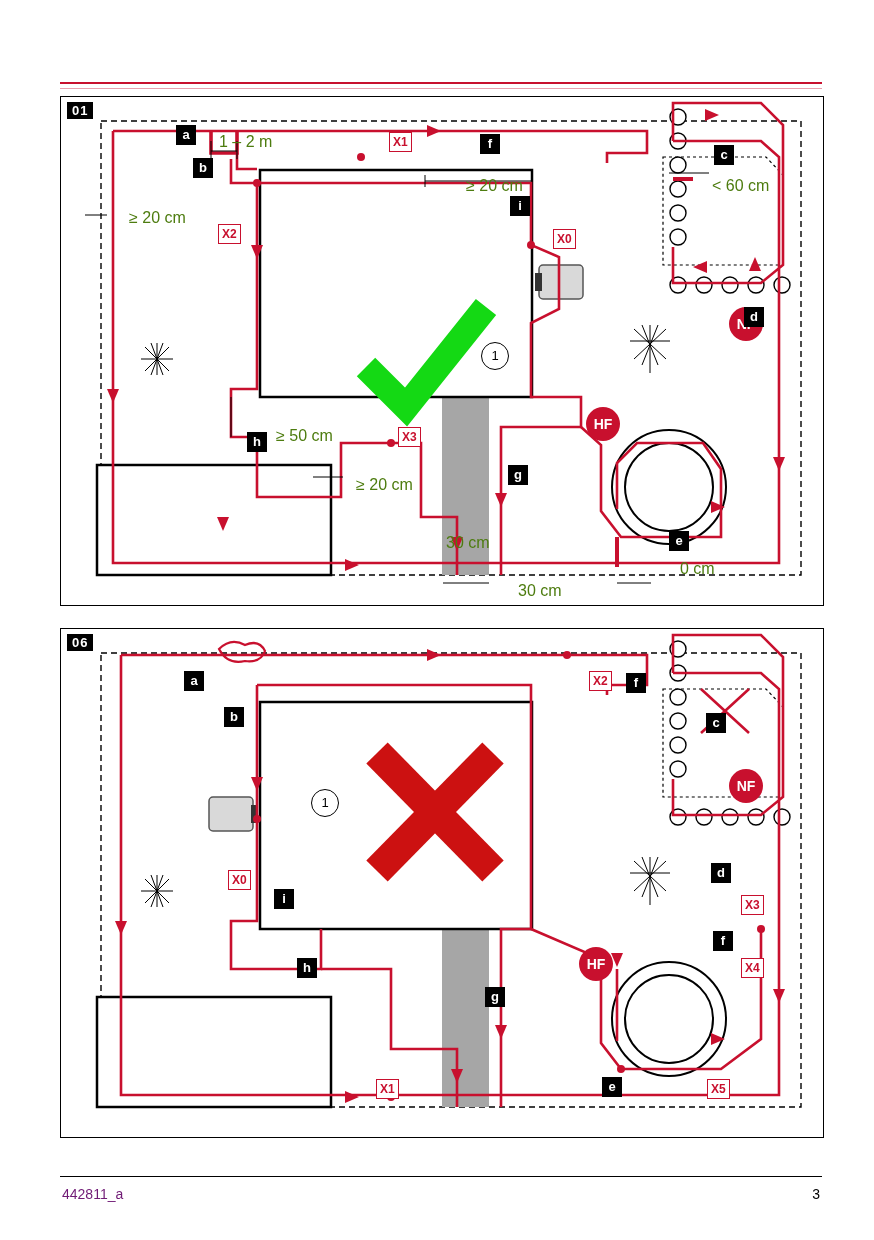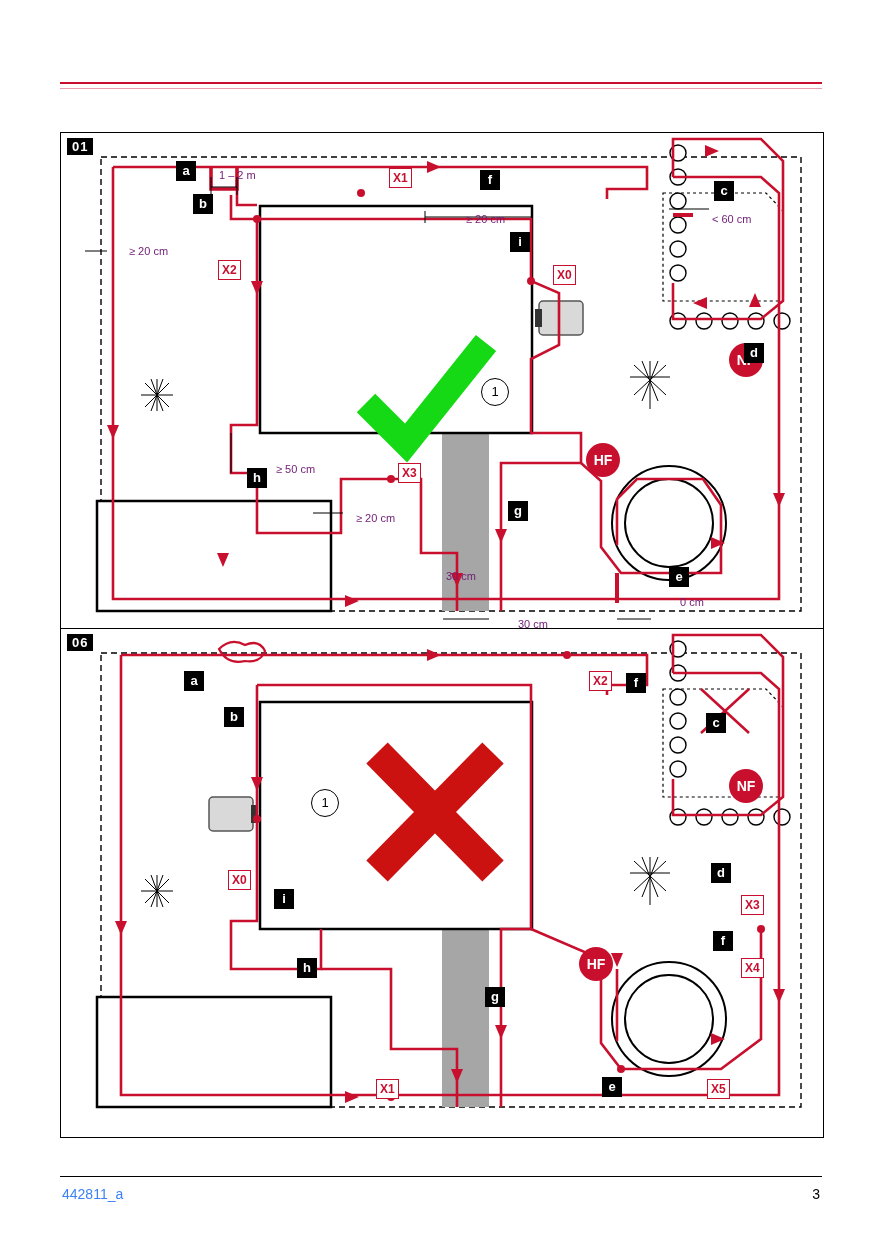--- a/index.html
+++ b/index.html
@@ -11,32 +11,32 @@
     overflow:hidden;
   }
   .page{position:absolute;inset:0;}
 
   
   .rule-top{position:absolute;left:60px;right:52px;top:82px;height:2px;background:#c8102e;}
   .rule-top2{position:absolute;left:60px;right:52px;top:88px;height:1px;background:#e8a0ae;}
 
   
   .fig{position:absolute;border:1px solid #000;background:#fff;}
-  #fig01{left:60px;top:96px;width:762px;height:508px;margin-top:36px;}
+  #fig01{left:60px;top:96px;width:762px;height:508px;}
   #fig02{left:60px;top:628px;width:762px;height:508px;}
 
   .fig-num{
     position:absolute;left:6px;top:5px;
     background:#000;color:#fff;font-size:13px;font-weight:bold;
     padding:2px 5px 2px 5px;line-height:13px;letter-spacing:1px;
   }
 
   
   .rule-bot{position:absolute;left:60px;right:52px;top:1176px;height:1px;background:#000;}
-  .footer-left{position:absolute;left:62px;top:1186px;font-size:14px;color:#3b82f6;}
+  .footer-left{position:absolute;left:62px;top:1186px;font-size:14px;color:#701a75;}
   .footer-right{position:absolute;right:54px;top:1186px;font-size:14px;color:#000;}
 
   
   .canvas{position:absolute;left:0;top:0;width:100%;height:100%;}
 
   
   .lbl{
     position:absolute;
     background:#000;color:#fff;
     font-size:13px;font-weight:bold;
@@ -48,21 +48,21 @@
     font-size:12px;font-weight:bold;
     height:18px;line-height:18px;padding:0 3px;text-align:center;
   }
   .badge{
     position:absolute;
     background:#c8102e;color:#fff;border-radius:50%;
     width:34px;height:34px;line-height:34px;text-align:center;
     font-size:14px;font-weight:bold;
   }
   .dim{
-    position:absolute;font-size:11px;color:#701a75;white-space:nowrap;
+    position:absolute;font-size:16px;color:#4d7c0f;white-space:nowrap;
   }
   .callout{
     position:absolute;width:26px;height:26px;border:1.5px solid #000;border-radius:50%;
     background:#fff;text-align:center;line-height:25px;font-size:13px;color:#000;
   }
 </style>
 </head>
 <body>
 
 <div class="page">

